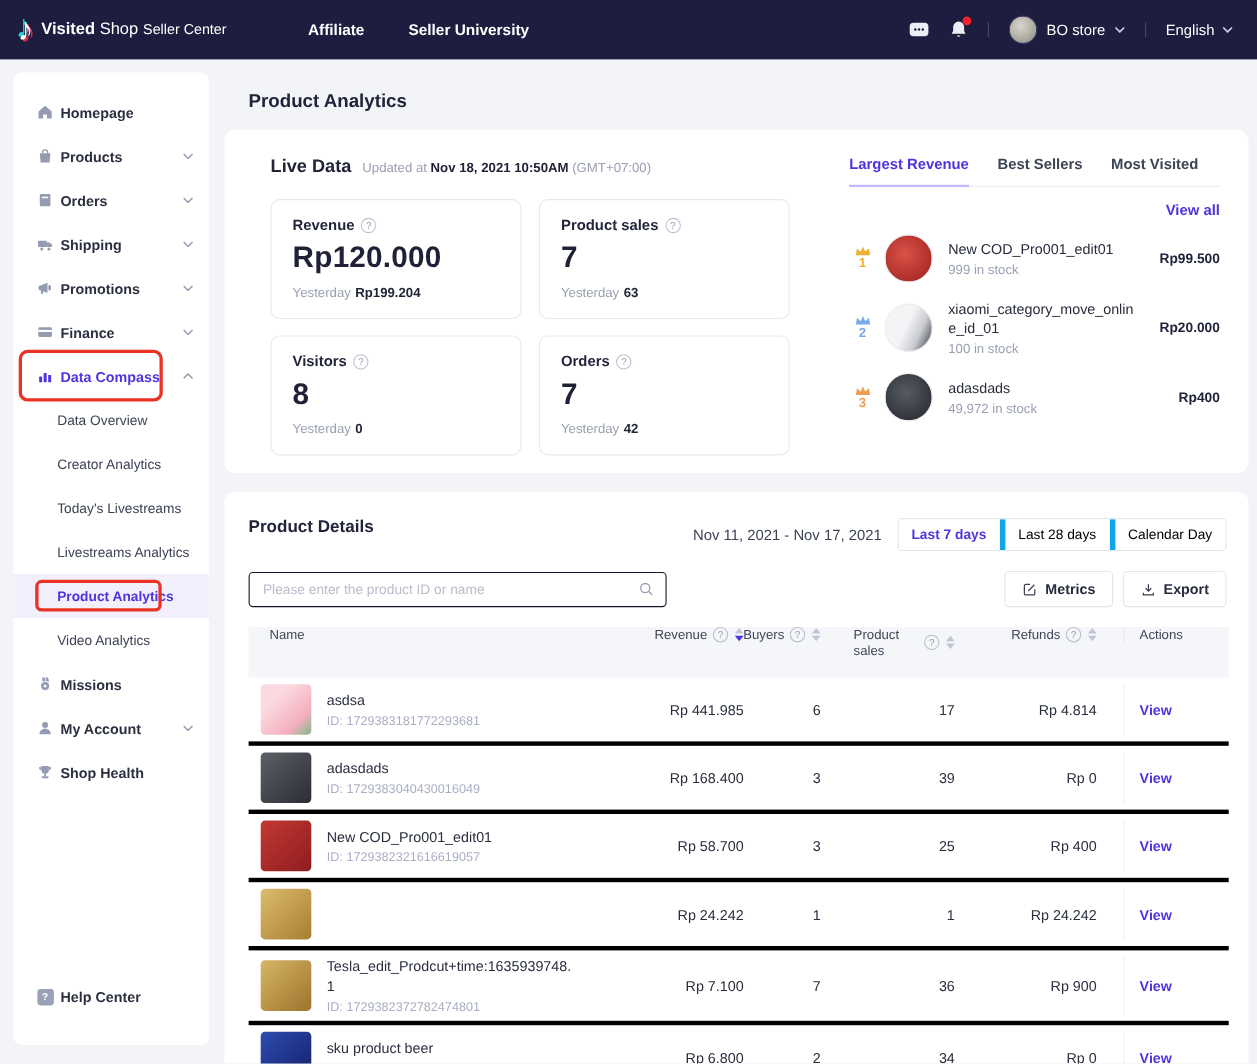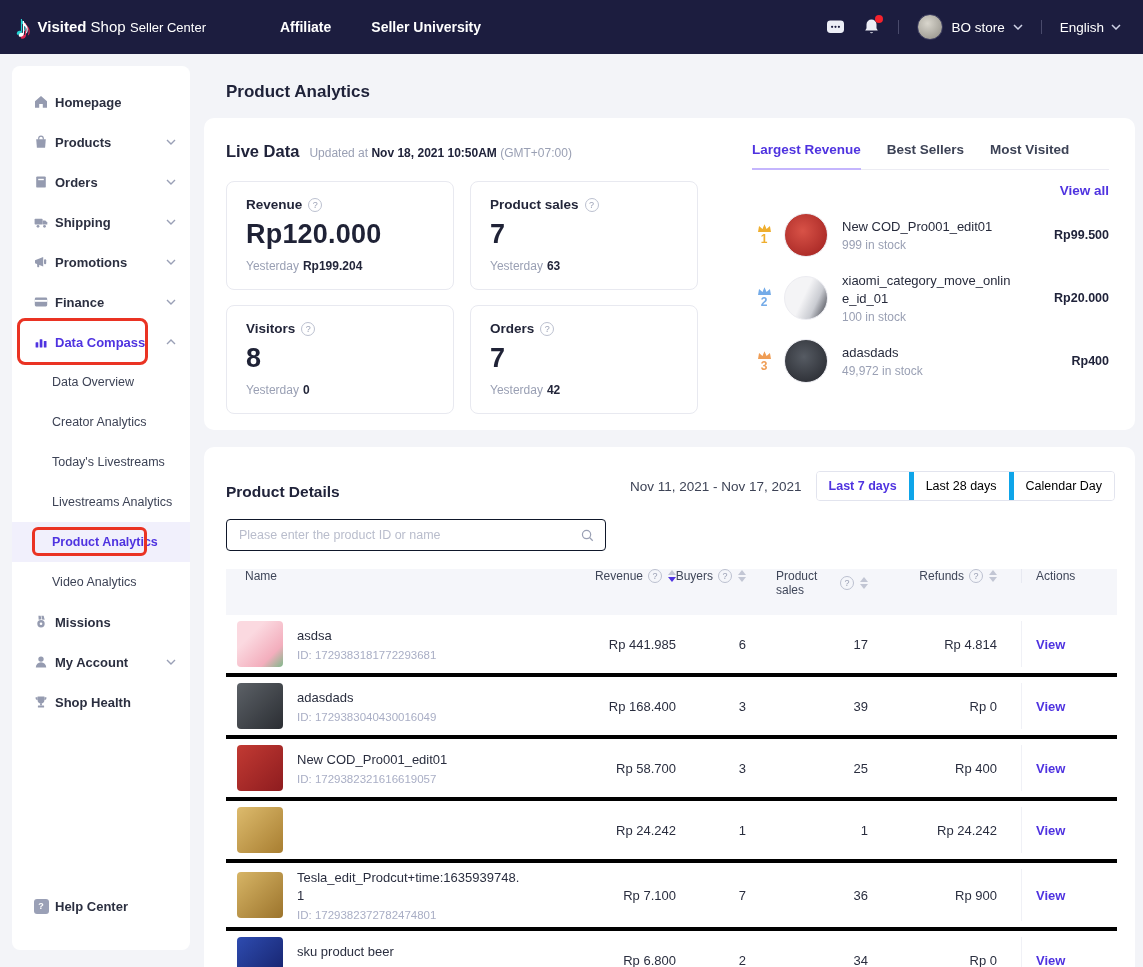--- a/index.html
+++ b/index.html
@@ -45,21 +45,21 @@
   .anno-dc{left:5px;top:-4px;width:131px;height:47px;}
   .anno-pa{left:20px;top:5px;width:115px;height:29px;border-radius:6px;}
 
   
   .main{width:931px;margin-left:14px;}
   .page-title{font-size:17px;font-weight:700;color:#20233a;margin:16px 0 16px 22px;}
   .card{background:#fff;border-radius:10px;}
 
   
   .live-card{padding:24px 26px 26px 22px;display:flex;margin-bottom:17px;height:312px;}
-  .ld-left{width:478px;flex:none;}
+  .ld-left{width:478px;flex:none;margin-left:20px;}
   .ld-head{display:flex;align-items:baseline;gap:10px;margin-bottom:20px;}
   .ld-title{font-size:16.5px;font-weight:700;color:#20233a;}
   .ld-updated{font-size:12px;color:#9aa0b4;}
   .ld-updated b{color:#20233a;}
   .stats{display:grid;grid-template-columns:228px 228px;gap:15px 16px;}
   .stat{border:1px solid #e8e9f0;border-radius:8px;padding:15px 19px;height:109px;}
   .stat-label{font-size:13.5px;font-weight:700;color:#23263a;display:flex;align-items:center;gap:6px;}
   .q{width:14px;height:14px;border:1px solid #bcc1d0;border-radius:50%;color:#9aa0b4;font-size:9px;font-weight:400;
     display:inline-flex;align-items:center;justify-content:center;flex:none;}
   .stat-value{font-size:27px;font-weight:700;color:#1f2236;margin-top:7px;letter-spacing:.2px;}
@@ -76,21 +76,21 @@
   .crown svg{display:block;margin:0 auto;}
   .crown .rn{font-size:12px;font-weight:700;display:block;line-height:1.1;}
   .rk-img{width:44px;height:44px;border-radius:50%;border:1px solid #ececf1;margin-right:14px;flex:none;}
   .rk-info{width:170px;}
   .rk-name{font-size:13px;color:#272b3c;line-height:1.35;word-break:break-all;display:block;}
   .rk-stock{font-size:12px;color:#9aa0b4;margin-top:3px;display:block;}
   .rk-price{margin-left:auto;font-size:12.5px;font-weight:700;color:#20233a;}
 
   
   .details-card{padding:24px 18px 0 22px;height:560px;}
-  .pd-head{display:flex;align-items:flex-end;padding-right:2px;gap:32px;}
+  .pd-head{display:flex;align-items:flex-start;padding-right:2px;gap:32px;}
   .pd-title{font-size:15.5px;font-weight:700;color:#20233a;}
   .pd-right{margin-left:auto;display:flex;align-items:center;gap:14px;}
   .date-range{font-size:13.5px;color:#3d4356;}
   .seg{display:flex;border:1px solid #e2e4ee;border-radius:4px;background:#fff;overflow:hidden;}
   .seg button{font-size:12.5px;color:#000000;padding:7px 12px;border:none;background:#fff;border-left:5px solid #0ea5e9;}
   .seg button:first-child{border-left:none;}
   .seg button.active{color:#4f33e0;font-weight:700;}
   .pd-toolbar{display:flex;align-items:center;margin-top:18px;padding-right:2px;}
   .search-box{width:380px;height:32px;border:1px solid #0f172a;border-radius:4px;display:flex;align-items:center;padding:0 10px 0 12px;}
   .search-box input{flex:1;border:none;outline:none;font-size:12.5px;color:#2a2e3f;font-family:"Liberation Sans",sans-serif;}
@@ -451,20 +451,37 @@
         </div>
 
         <div class="pd-toolbar">
           <div class="search-box">
             <input placeholder="Please enter the product ID or name" style="">
             <svg width="15" height="15" viewBox="0 0 16 16">
                 <circle cx="7" cy="7" r="4.4" fill="none" stroke="#9aa0b4" stroke-width="1.3"></circle>
                 <path d="M10.4 10.4 13.6 13.6" stroke="#9aa0b4" stroke-width="1.3"></path>
               </svg>
           </div>
+          <div class="toolbar-btns">
+            <button class="btn">
+              <svg width="14" height="14" viewBox="0 0 16 16">
+                  <path d="M13.4 7.6v4.6a1.3 1.3 0 0 1-1.3 1.3H3.9a1.3 1.3 0 0 1-1.3-1.3V4a1.3 1.3 0 0 1 1.3-1.3h4.6" fill="none" stroke="#3c4152" stroke-width="1.3"></path>
+                  <path d="M6.6 9.4 13 3" fill="none" stroke="#3c4152" stroke-width="1.3"></path>
+                </svg>
+              <span>Metrics</span>
+            </button>
+            <button class="btn">
+              <svg width="14" height="14" viewBox="0 0 16 16" fill="none" stroke="#3c4152" stroke-width="1.3">
+                  <path d="M8 2.4v7"></path>
+                  <path d="M5 6.6 8 9.6l3-3"></path>
+                  <path d="M2.8 11.2v2.2h10.4v-2.2"></path>
+                </svg>
+              <span>Export</span>
+            </button>
+          </div>
         </div>
 
         <div class="table">
           <div class="thead">
             <div class="hc c-name">Name</div>
             <div class="hc c-rev">
               <span class="hgroup">
                   <span>Revenue</span>
                   <span class="q">?</span>
                   <span class="carets">

